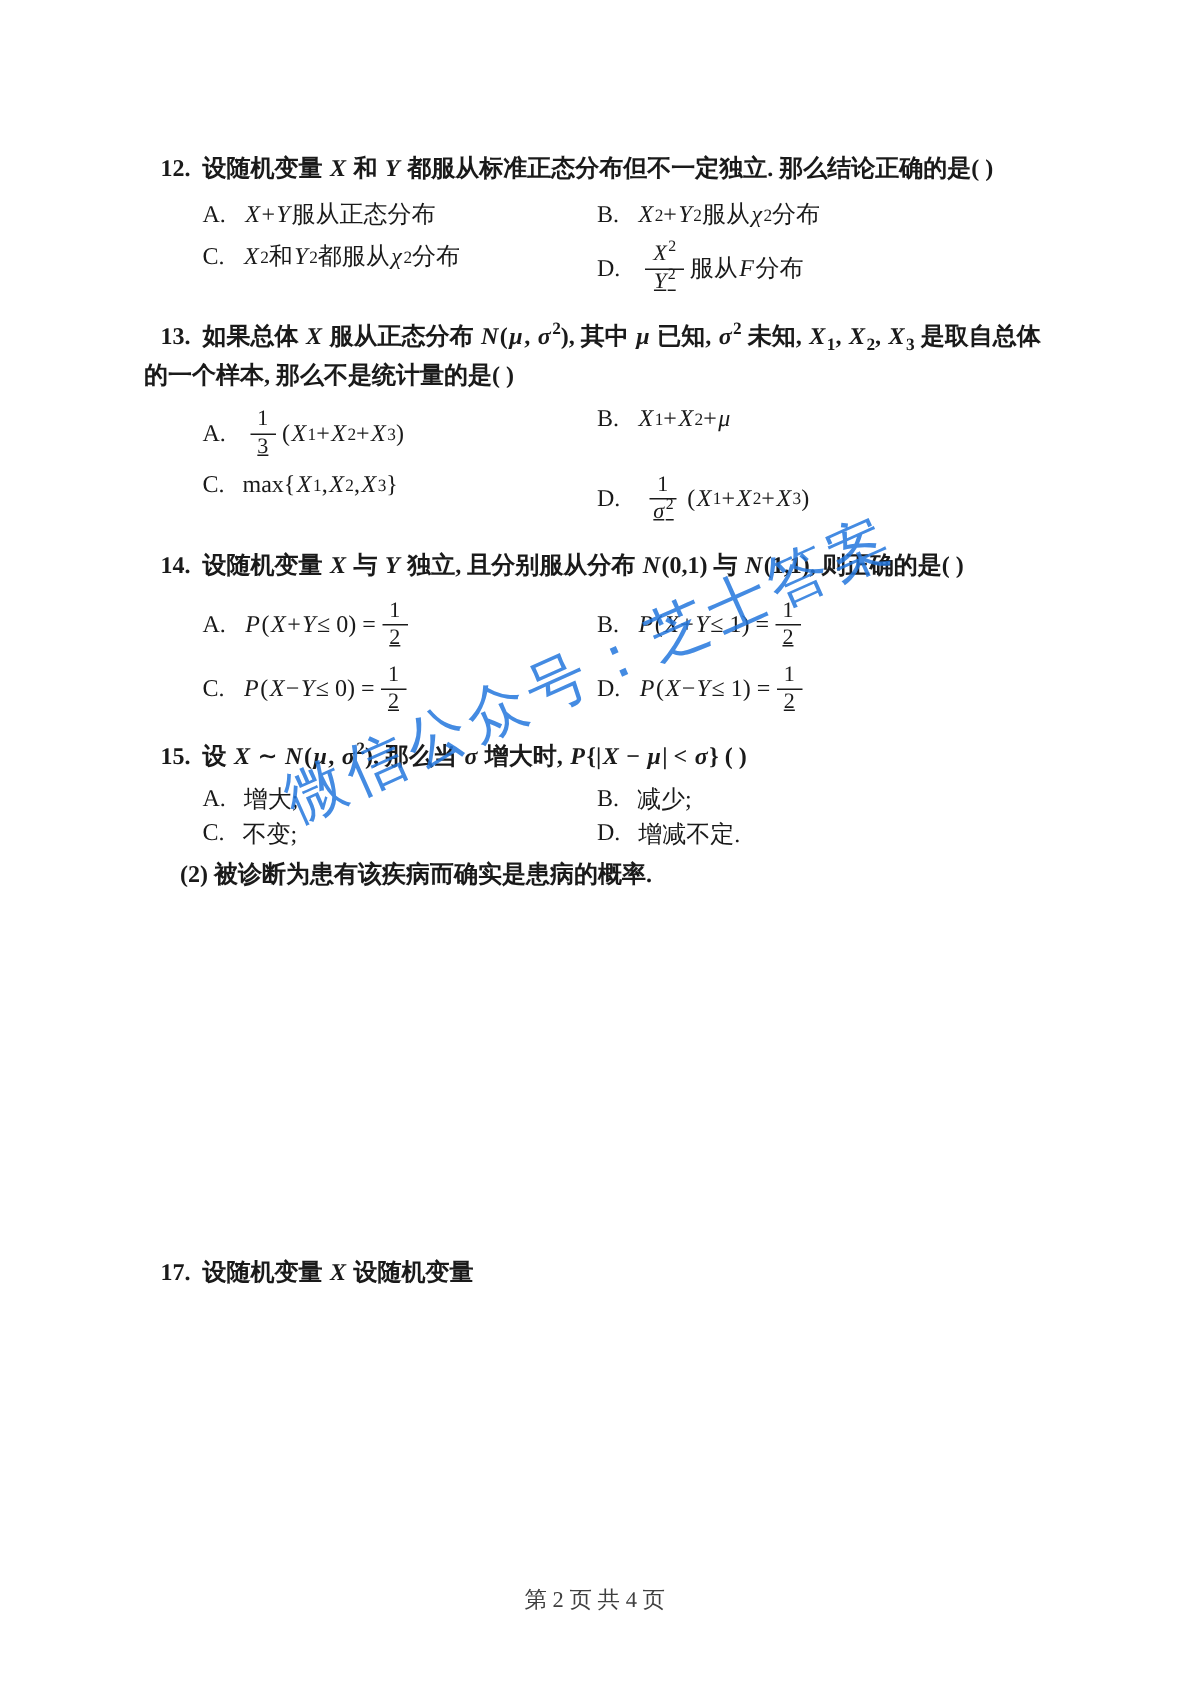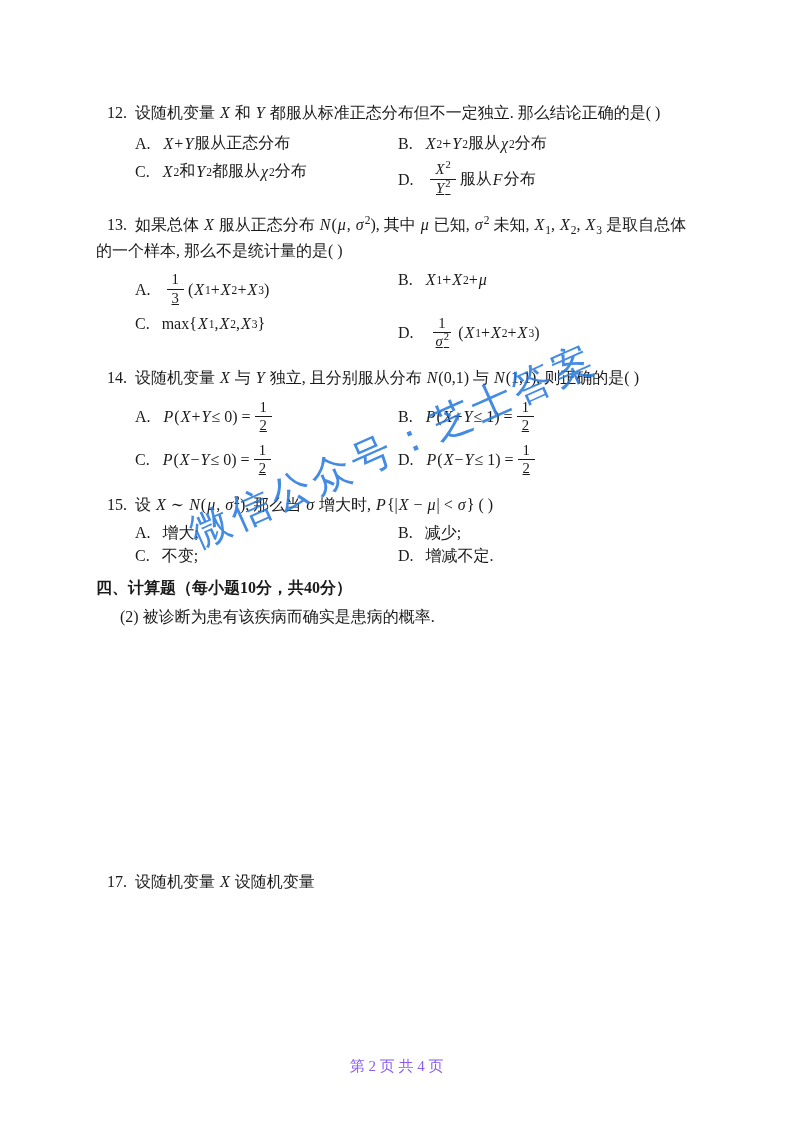--- a/index.html
+++ b/index.html
@@ -7,21 +7,21 @@
     position:relative;
     width:793px;height:1122px;
     box-sizing:border-box;
     background:#ffffff;
     color:#1a1a1a;
     font-family:"Liberation Serif","DejaVu Serif",serif;
     font-size:16px;
     padding:86px 92px 0 96px;
     overflow:hidden;
   }
-  p{margin:0;}
+  p{margin:0;font-weight:bold;}
   .stem{margin:14px 0 4px;line-height:1.65;text-indent:11px;}
   .qnum{margin-right:8px;}
   .mv{font-style:italic;font-family:"Liberation Serif","DejaVu Serif",serif;padding:0 1px;}
   sup,sub{font-size:0.72em;line-height:0;}
   sup{vertical-align:super;}
   sub{vertical-align:sub;}
   .frac{
     display:inline-flex;flex-direction:column;align-items:center;
     vertical-align:middle;margin:0 4px;line-height:1.2;font-size:0.92em;justify-content:flex-end;
   }
@@ -32,21 +32,21 @@
   .opt:last-child{flex:1;width:auto;}
   .olabel{margin-right:12px;}
   .obody{display:inline-flex;align-items:center;flex-wrap:wrap;}
   .tight .opt-row{margin-top:2px;margin-bottom:2px;}
   .section-title{font-weight:bold;margin-top:8px;line-height:1.6;}
   .q16-text{margin-top:4px;line-height:1.75;text-indent:24px;}
   .q16-item{margin-left:24px;line-height:1.75;margin-top:3px;}
   .q17{margin-top:238px;}
   .footer{
     position:absolute;left:0;bottom:46px;width:100%;
-    text-align:center;font-size:15px;color:#8b5cf6;
+    text-align:center;font-size:15px;color:#404040;
   }
   .watermark{
     position:absolute;left:192px;top:508px;
     transform:rotate(-24deg);transform-origin:left center;
     font-size:40px;letter-spacing:4px;
     color:#2477dd;opacity:0.85;
     white-space:nowrap;pointer-events:none;z-index:5;
     font-family:"Liberation Serif","DejaVu Serif",serif;
   }
 </style>
@@ -279,21 +279,20 @@
           <div class="opt">
             <span class="olabel">D.</span>
             <span class="obody">
               <span>增减不定.</span>
             </span>
           </div>
         </div>
       </div>
     </div>
 
-  <p class="section-title">四、计算题（每小题10分，共40分）</p>
 
   <p class="q16-item">(2) 被诊断为患有该疾病而确实是患病的概率.</p>
 
   <p id="q17" class="stem q17"><span class="qnum">17.</span><span>设随机变量 </span><span class="mv">X</span><span> 设随机变量</span></p>
 
   <div class="footer">第 2 页 共 4 页</div>
 
 </div>
 
 </body></html>

